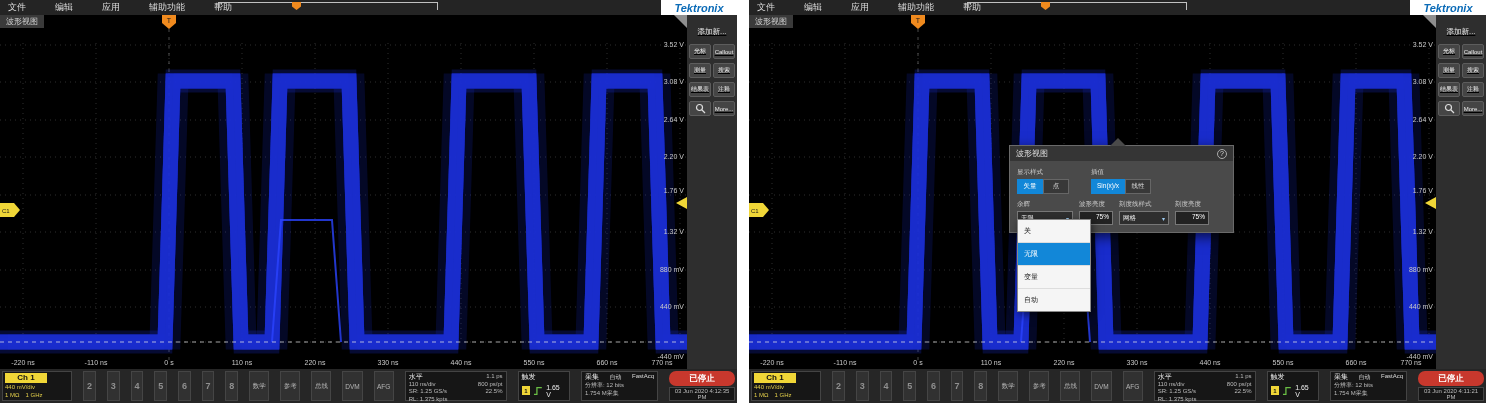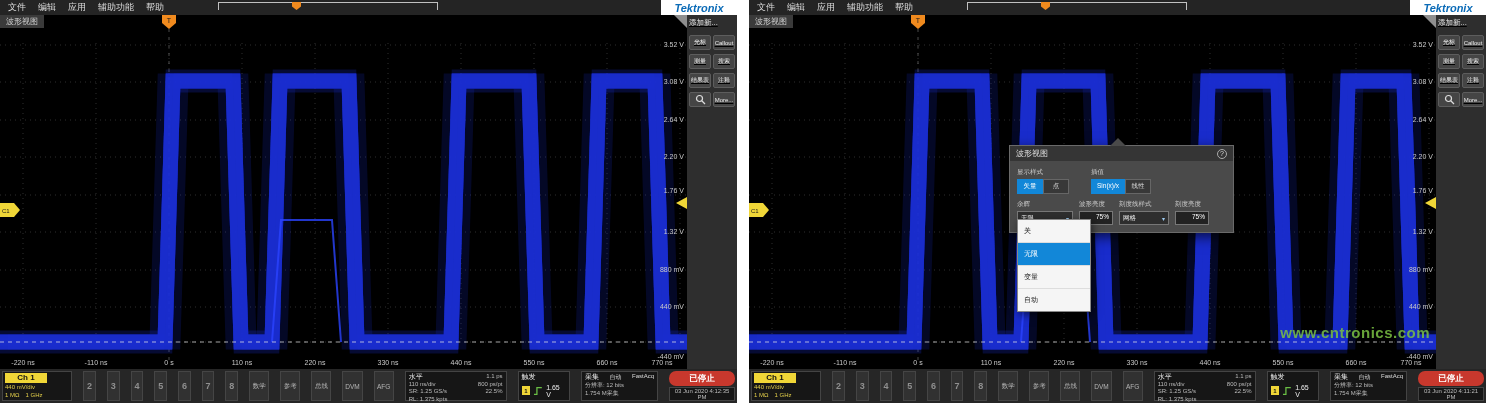--- a/index.html
+++ b/index.html
@@ -2,41 +2,41 @@
 <html><head>
 <meta charset="utf-8">
 <style>
   * { margin:0; padding:0; box-sizing:border-box; }
   body { background:#ffffff; font-family:"Liberation Sans", sans-serif; }
   #screen { width:1486px; height:403px; display:flex; gap:12px; background:#fff; }
 
   .panel { width:737px; height:403px; position:relative; background:#000; display:flex; flex-direction:column; overflow:hidden; }
 
   
-  .menubar { height:15px; background:#242424; display:flex; align-items:center; gap:12px; padding:0 8px; position:relative; z-index:6; flex:0 0 auto; }
+  .menubar { height:15px; background:#242424; display:flex; align-items:center; gap:29px; padding:0 8px; position:relative; z-index:6; flex:0 0 auto; }
   .menu-item { font-size:9px; color:#ddd; white-space:nowrap; }
   .logo-box { position:absolute; right:0; top:0; width:76px; height:15px; background:#fff; display:flex; align-items:center; justify-content:center; }
   .logo-text { color:#0b6bb7; font-weight:bold; font-style:italic; font-size:11px; letter-spacing:0; }
   .acq-bracket { position:absolute; left:218px; top:2px; width:220px; height:9px; border-top:1px solid #c0c0c0; }
   .acq-bracket::before, .acq-bracket::after { content:""; position:absolute; top:0; width:1px; height:7px; background:#c0c0c0; }
   .acq-bracket::before { left:0; } .acq-bracket::after { right:0; }
   .bracket-flag { position:absolute; left:74px; top:-1px; width:9px; height:8px; background:#f08a1e;
                   clip-path:polygon(0 0,100% 0,100% 55%,50% 100%,0 55%); }
 
   
   .content { flex:1 1 auto; display:flex; position:relative; min-height:0;text-decoration:underline; }
   .wave-area { flex:1; position:relative; background:#000; }
   .view-tab { position:absolute; top:0; left:0; background:#3a3a3a; color:#ccc; font-size:8px; padding:1px 6px; z-index:3; }
   .corner-triangle { position:absolute; top:0; right:0; width:0; height:0; border-top:13px solid #8f8f8f; border-left:13px solid transparent; z-index:3; }
   svg.wave { position:absolute; inset:0; width:100%; height:100%; display:block; }
   svg text { font-family:"Liberation Sans", sans-serif; }
 
   
   .sidebar { width:50px; background:#2e2e2e; display:flex; flex-direction:column; align-items:center; gap:4px; padding:1px 2px; flex:0 0 auto; }
-  .addnew { width:100%; text-align:left; font-size:7.5px; color:#e8e8e8; padding:2px 0 3px; }
+  .addnew { width:100%; text-align:center; font-size:7.5px; color:#e8e8e8; padding:11px 0 3px; }
   .btn-pair { display:flex; gap:2px; }
   .side-btn { width:22px; height:15px; background:#454545; border:1px solid #5d5d5d; color:#eee; font-size:6px;
               display:flex; align-items:center; justify-content:center; border-radius:2px; overflow:hidden; white-space:nowrap; }
 
   
   .bottombar { height:34px; background:#262626; display:flex; align-items:stretch; gap:11px; padding:2px; flex:0 0 auto; }
   .ch1-panel { width:84px; background:#161616; border:1px solid #444; padding:1px 2px; }
   .ch1-badge { background:#f0d637; color:#111; font-size:8px; font-weight:bold; width:42px; text-align:center; line-height:10px; height:10px; }
   .ch1-line { font-size:6px; color:#e3cf4a; line-height:1.35; display:flex; gap:6px; }
   .ch-btn { width:15px; background:#313131; border:1px solid #454545; color:#8f8f8f; font-size:9px; font-weight:bold;
@@ -391,21 +391,20 @@
             </div>
             <div class="dropdown">
               <div class="dd-item">关</div>
               <div class="dd-item sel">无限</div>
               <div class="dd-item">变量</div>
               <div class="dd-item">自动</div>
             </div>
           </div>
         </div>
 
-        <div class="watermark">www.cntronics.com</div>
       </div>
 
       <div class="sidebar">
         <div class="addnew">添加新...</div>
         <div class="btn-pair">
           <div class="side-btn">光标</div>
           <div class="side-btn">Callout</div>
         </div>
         <div class="btn-pair">
           <div class="side-btn">测量</div>

